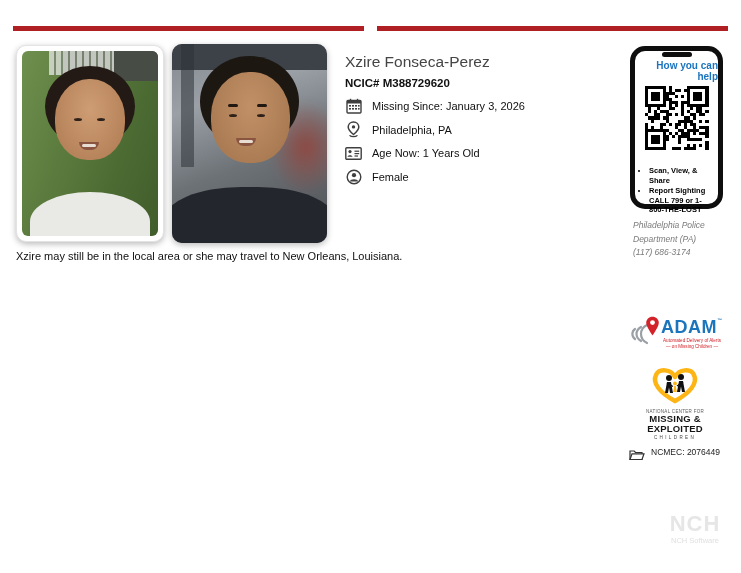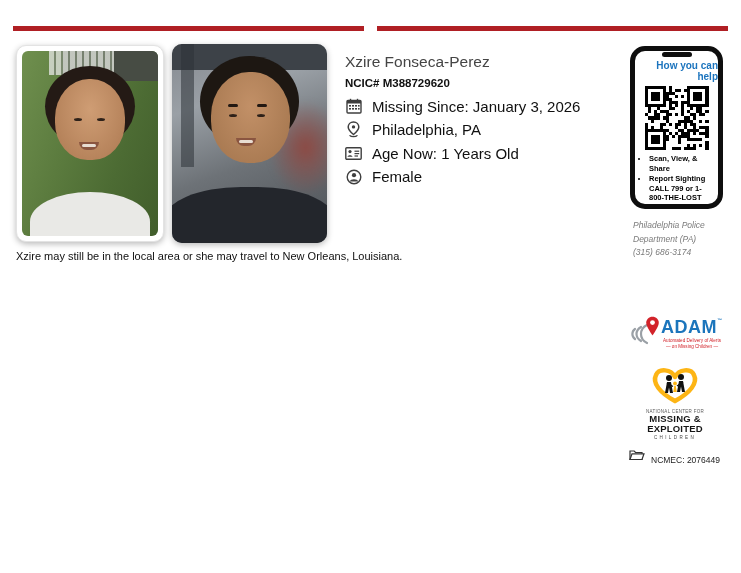--- a/index.html
+++ b/index.html
@@ -44,33 +44,33 @@
   .p2-jacket { position:absolute; bottom:-10%; left:-6%; width:112%; height:38%;
                border-radius:45% 45% 0 0; background:#23262c; }
   .brow { width:10px; height:3px; border-radius:2px; background:#221812; }
 
   
   .name { position:absolute; left:345px; top:53px; font-size:15.5px; color:#454545; }
   .ncic { position:absolute; left:345px; top:77px; font-size:11.5px; font-weight:bold; color:#101010; }
   .details { position:absolute; left:345px; top:98px; display:flex; flex-direction:column; gap:7.5px; }
   .drow { display:flex; align-items:center; gap:10px; height:16px; }
   .dicon { width:17px; height:17px; display:flex; align-items:center; justify-content:center; }
-  .dtext { font-size:15px; color:#101010; }
+  .dtext { font-size:11px; color:#101010; }
   .note { position:absolute; left:16px; top:250px; font-size:11px; color:#101010; }
 
   
   .phone { position:absolute; left:630px; top:46px; width:93px; height:163px; box-sizing:border-box;
            border:5px solid #0e0e0e; border-radius:15px; background:#fff; }
   .notch { position:absolute; top:1px; left:50%; transform:translateX(-50%); width:30px; height:5px;
            background:#0e0e0e; border-radius:3px; }
   .help-title { margin-top:9px; text-align:right; font-size:10px; font-weight:600; color:#1B74BE; }
   .qr { margin:4px auto 0; width:64px; height:64px; display:grid;
         grid-template-columns:repeat(21,1fr); grid-template-rows:repeat(21,1fr); background:#fff; }
   .qr .on { background:#000; }
-  .phone-bullets { margin:4px 0 0 2px; padding-left:12px; font-size:7.5px; font-weight:bold;
+  .phone-bullets { margin:16px 0 0 2px; padding-left:12px; font-size:7.5px; font-weight:bold;
                    color:#000; width:66px; line-height:9.5px; }
   .phone-bullets li { margin-bottom:1px; }
 
   .police { position:absolute; left:633px; top:219px; font-size:8.5px; color:#7b7b7b; line-height:13.5px;font-style:italic; }
   .police span { display:block; }
 
   
   .adam { position:absolute; left:627px; top:316px; width:98px; height:40px; }
   .adam-arcs { position:absolute; left:0; top:3px; }
   .adam-pin { position:absolute; left:18px; top:0; }
@@ -79,21 +79,21 @@
   .adam-tm { font-size:5px; vertical-align:top; color:#1B75BC; }
   .adam-tag { position:absolute; left:33px; top:22px; width:64px; text-align:center;
               font-size:4.6px; color:#D2232A; line-height:5.6px; }
 
   
   .ncmec { position:absolute; left:639px; top:366px; width:72px; text-align:center; }
   .ncmec-l1 { font-size:4.5px; color:#5a5a5a; letter-spacing:.3px; margin-top:1px; }
   .ncmec-l2, .ncmec-l3 { font-size:9.5px; font-weight:800; color:#151515; line-height:9.5px; letter-spacing:.2px; }
   .ncmec-l4 { font-size:4.5px; letter-spacing:2.4px; color:#454545; margin-top:1.5px; }
 
-  .case-row { position:absolute; left:629px; top:447px; display:flex; align-items:flex-end; gap:6px; }
+  .case-row { position:absolute; left:629px; top:447px; display:flex; align-items:flex-start; gap:6px; }
   .case-text { font-size:8.5px; color:#222; }
 
   .footer { position:absolute; left:16px; top:531px; font-size:11px; color:#101010; }
 
   .watermark { position:absolute; left:650px; top:512px; width:90px; text-align:center; }
   .wm-big { font-size:22px; font-weight:800; letter-spacing:1px; color:#e6e6e6; line-height:24px; }
   .wm-small { font-size:7.5px; color:#e0e0e0; }
 </style>
 </head>
 <body>
@@ -645,21 +645,21 @@
       </div>
     <ul class="phone-bullets">
       <li>Scan, View, &amp; Share</li>
       <li>Report Sighting CALL 799 or 1-800-THE-LOST</li>
     </ul>
   </div>
 
   <div class="police">
     <span>Philadelphia Police</span>
     <span>Department (PA)</span>
-    <span>(315) 686-3174</span>
+    <span>(117) 686-3174</span>
   </div>
 
   <div class="adam">
     <span class="adam-arcs">
       <svg width="24" height="30" viewBox="0 0 24 30">
           <g fill="none" stroke="#9aa0a6" stroke-width="2.2" stroke-linecap="round">
             <path d="M20 6 C12 10 12 20 20 24"></path>
             <path d="M14 8 C8 11.5 8 18.5 14 22"></path>
             <path d="M8 10 C4.5 12.5 4.5 17.5 8 20"></path>
           </g>
@@ -701,14 +701,18 @@
     <span>
       <svg width="16" height="13" viewBox="0 0 16 13">
           <path d="M1 3 L1 11.5 L13 11.5 L13 4.5 L6.5 4.5 L5.2 3 Z" fill="none" stroke="#333" stroke-width="1.2"></path>
           <path d="M3 5.8 L15 5.8 L13 11.5 L1 11.5 Z" fill="#fff" stroke="#333" stroke-width="1.2"></path>
         </svg>
     </span>
     <span class="case-text">NCMEC: 2076449</span>
   </div>
 
 
+  <div class="watermark">
+    <div class="wm-big">NCH</div>
+    <div class="wm-small">NCH Software</div>
+  </div>
 
 </div>
 
 </body></html>

